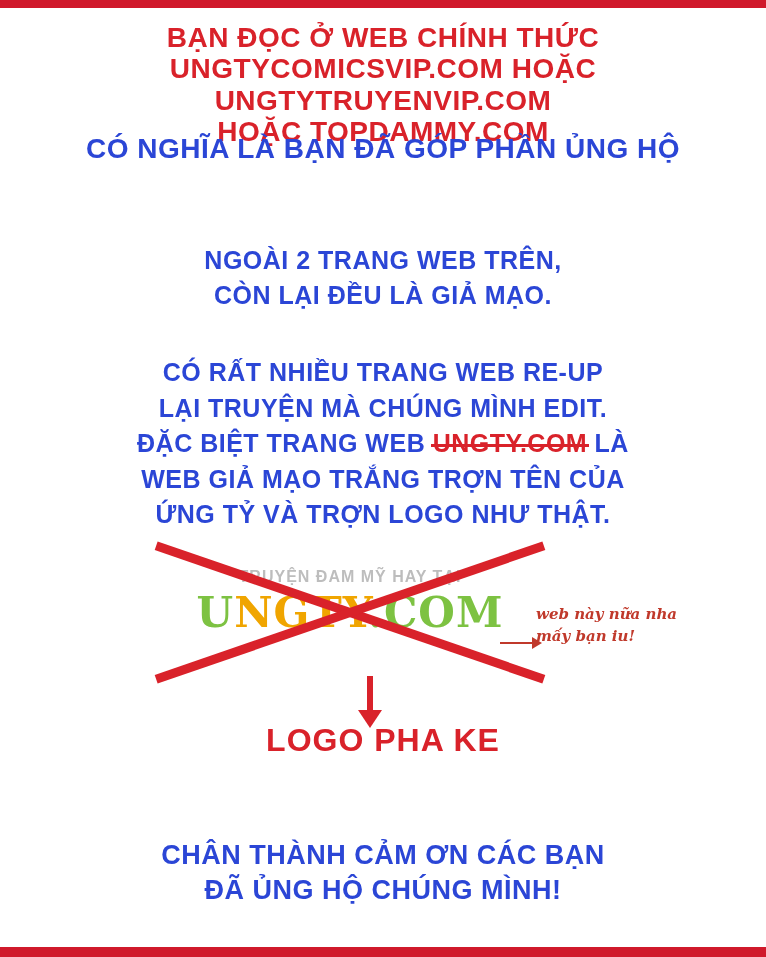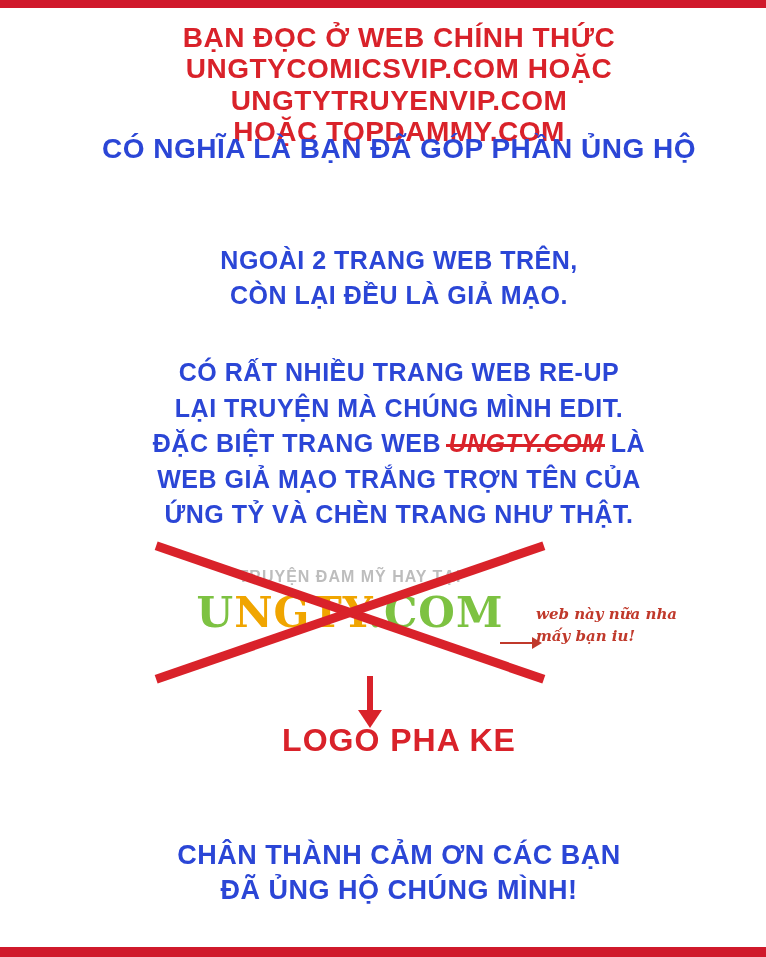--- a/index.html
+++ b/index.html
@@ -13,21 +13,20 @@
     font-family: "Liberation Sans", sans-serif;
     overflow: hidden;
     position: relative;
   }
   .page {
     width: 728px;
     height: 957px;
     position: relative;
     background: #ffffff;
     box-sizing: border-box;
-    padding-left: 16px;
   }
   .bar-top {
     position: absolute;
     left: 0; top: 0;
     width: 766px; height: 8px;
     background: #d0192b;
   }
   .bar-bottom {
     position: absolute;
     left: 0; bottom: 0;
@@ -68,21 +67,20 @@
 
   .para2 {
     top: 355px;
     font-size: 25px;
     line-height: 1.42;
   }
 
   .strike {
     position: relative;
     white-space: nowrap;
-    font-style: italic;
   }
   .strike::after {
     content: "";
     position: absolute;
     left: -2px; right: -2px;
     top: 52%;
     height: 3px;
     background: #d9222a;
   }
 
@@ -236,21 +234,21 @@
     <div>CÒN LẠI ĐỀU LÀ GIẢ MẠO.</div>
   </div>
 
   <div class="block para2 blue">
     <div>CÓ RẤT NHIỀU TRANG WEB RE-UP</div>
     <div>LẠI TRUYỆN MÀ CHÚNG MÌNH EDIT.</div>
     <div>
       <span>ĐẶC BIỆT TRANG WEB </span><span class="strike red">UNGTY.COM</span><span> LÀ</span>
     </div>
     <div>WEB GIẢ MẠO TRẮNG TRỢN TÊN CỦA</div>
-    <div>ỨNG TỶ VÀ CHÈN TRANG NHƯ THẬT.</div>
+    <div>ỨNG TỶ VÀ TRỢN LOGO NHƯ THẬT.</div>
   </div>
 
   <div class="logo-zone">
     <div class="logo-fake-top">TRUYỆN ĐAM MỸ HAY TẠI</div>
     <div class="logo-fake-main"><span class="c3">U</span><span class="c2">NGTY</span><span class="c3">.COM</span></div>
   </div>
 
   <div class="xmark">
     <div class="xline a"></div>
     <div class="xline b"></div>

